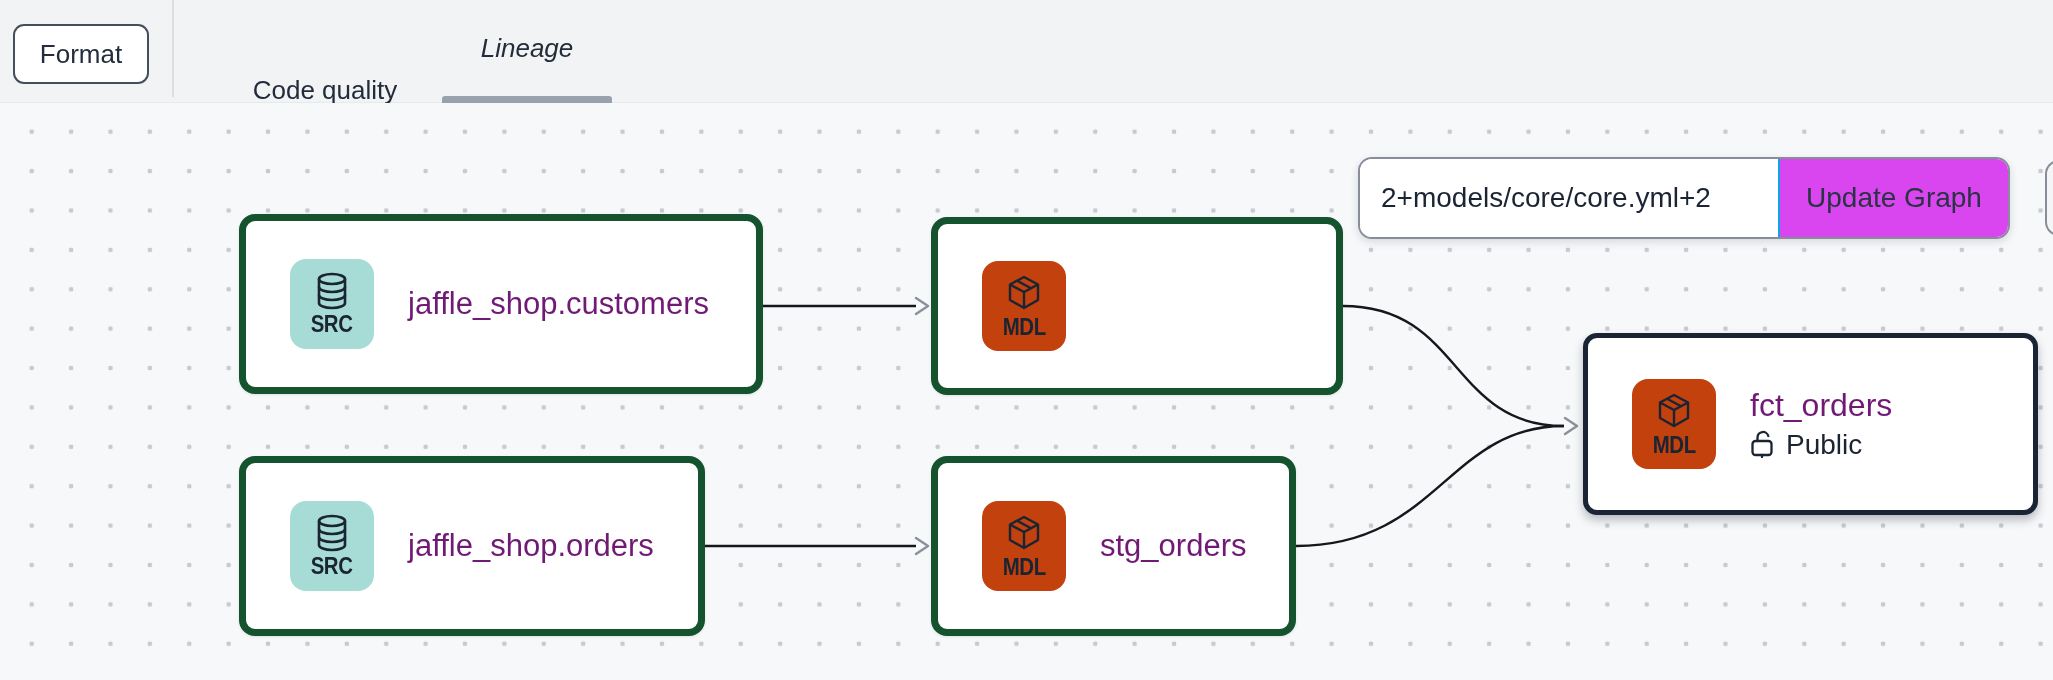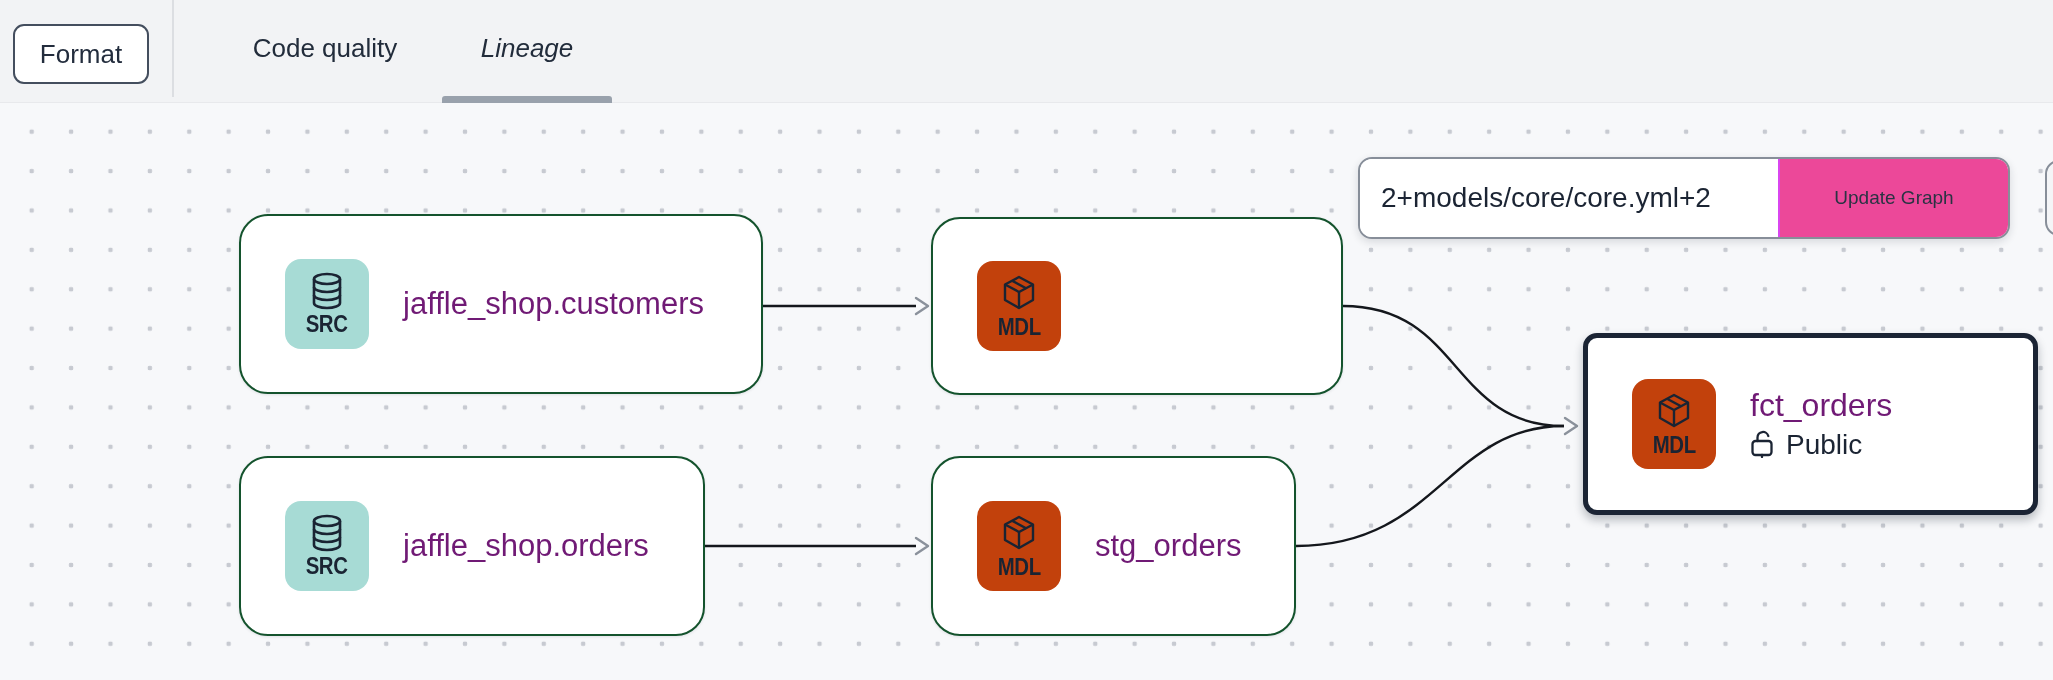--- a/index.html
+++ b/index.html
@@ -29,41 +29,41 @@
   }
   .header-divider {
     position:absolute; left:172px; top:0; width:2px; height:97px;
     background:#dcdee2;
   }
   .tab {
     position:absolute; top:0; height:97px; width:170px;
     display:flex; align-items:center; justify-content:center;
     font-size:26px; color:#222c3b; cursor:pointer;
   }
-  .tab-code { left:240px; }
+  .tab-code { left:240px;margin-top:42px; }
   .tab-lineage { left:442px;font-style:italic; }
   .tab-underline {
     position:absolute; left:442px; top:96px; width:170px; height:7px;
     background:#99a1ac; border-radius:3px 3px 0 0;
   }
   
   .canvas {
     position:absolute; left:0; top:103px; width:2053px; height:577px;
     background-color:#f7f8fa;
     background-image:radial-gradient(circle, #c7cad1 2.1px, transparent 2.6px);
     background-size:39.4px 39.4px;
     background-position:12px 9px;
   }
   svg.edges { position:absolute; left:0; top:0; width:2053px; height:680px; pointer-events:none; }
   
   .node {
     position:absolute;
     background:#ffffff;
-    border:2px solid #14532d;
-    border-radius:29px;
+    border:7px solid #14532d;
+    border-radius:16px;
     display:flex; align-items:center;
     padding-left:44px; gap:34px;
     box-shadow:0 1px 3px rgba(20,28,45,.10);
     cursor:pointer;
   }
   .node.selected {
     border:5px solid #1b2434;
     border-radius:14px;
     box-shadow:0 5px 10px rgba(16,24,40,.28);
   }
@@ -88,24 +88,24 @@
     display:flex; overflow:hidden;
     box-shadow:0 3px 8px rgba(20,28,45,.14);
   }
   .selector-input {
     width:418px; height:100%; border:none; outline:none;
     font-family:"Liberation Sans", sans-serif;
     font-size:28px; color:#1b2433; padding:0 0 0 21px;
     background:#ffffff;
   }
   .update-btn {
-    flex:1; border:none; border-left:2px solid #d946ef;
-    background:#ec4899; color:#2a3343;
-    font-family:"Liberation Sans", sans-serif;
-    font-size:19px;
+    flex:1; border:none; border-left:2px solid #0ea5e9;
+    background:#d946ef; color:#2a3343;
+    font-family:"Liberation Sans", sans-serif;
+    font-size:28px;
     display:flex; align-items:center; justify-content:center;
     cursor:pointer;
   }
   .edge-sliver {
     position:absolute; left:2045px; top:160px; width:60px; height:76px;
     background:#f4f5f7; border:2px solid #878e99; border-radius:14px;
   }
 </style>
 </head>
 <body>

